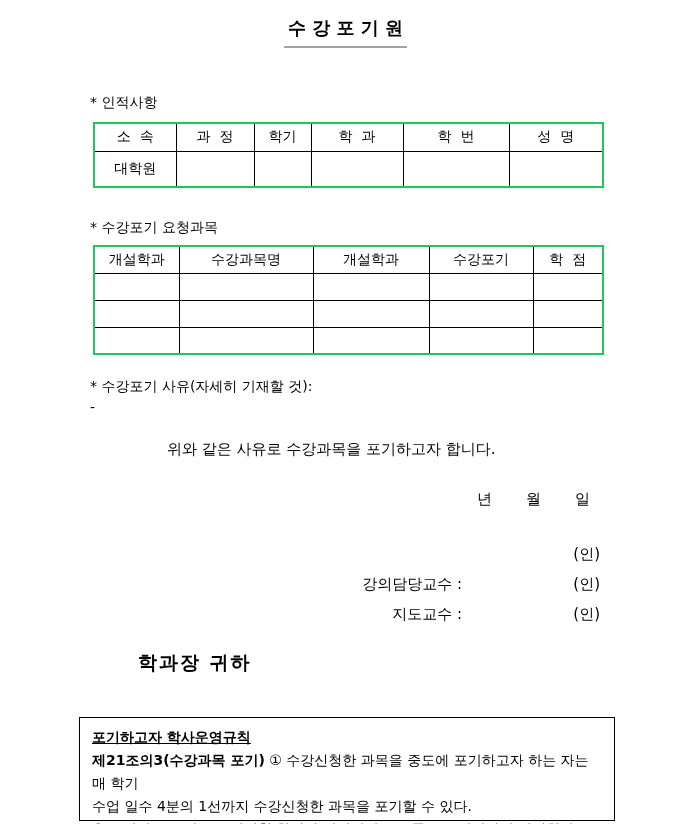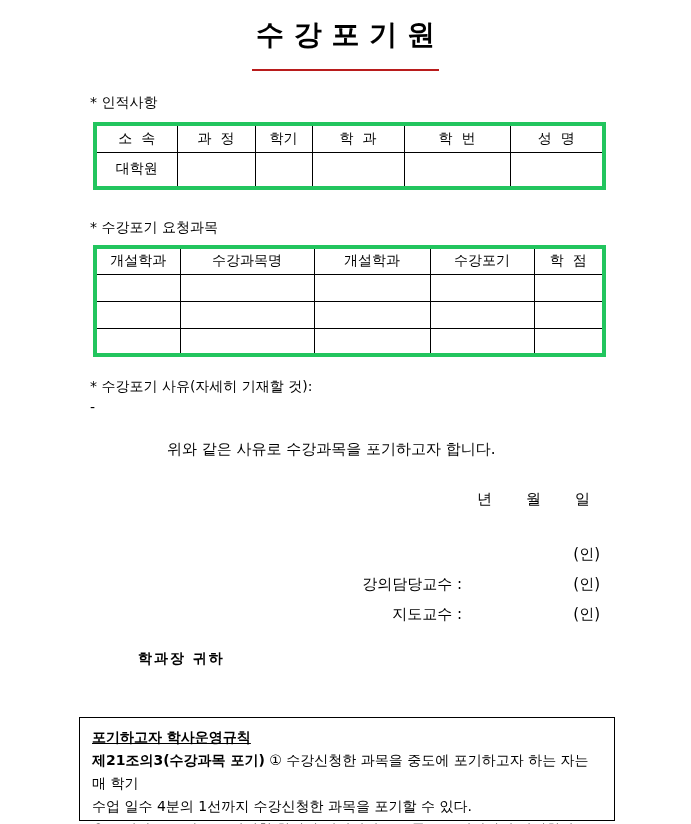--- a/index.html
+++ b/index.html
@@ -16,45 +16,45 @@
   }
   .title {
     position: absolute;
     top: 16px;
     left: 0;
     width: 100%;
     text-align: center;
   }
   .title span {
     display: inline-block;
-    font-size: 28px;
+    font-size: 18px;
     font-weight: bold;
     white-space: pre;
-    border-bottom: 2px solid #b91c1c;
-    padding: 0 4px 15px 4px;
+    border-bottom: 2px solid #a3a3a3;
+    padding: 0 4px 6px 4px;
   }
   .sec-label {
     position: absolute;
     left: 90px;
     font-size: 14px;
     white-space: pre;
     text-align: right;
   }
   .lbl-personal { top: 94px; }
   .lbl-courses  { top: 219px; }
   .lbl-reason   { top: 378px; }
   .reason-dash  { position: absolute; left: 90px; top: 399px; font-size: 14px; }
 
   table {
     position: absolute;
     left: 93px;
     border-collapse: collapse;
     table-layout: fixed;
     width: 509px;
-    border: 4px solid #22c55e;
+    border: 2px solid #22c55e;
   }
   .t-personal { top: 122px; }
   .t-courses  { top: 245px; }
   td, th {
     border: 1px solid #000;
     text-align: center;
     vertical-align: middle;
     font-weight: normal;
     font-size: 14px;
     white-space: pre;
@@ -91,21 +91,21 @@
     height: 30px;
     font-size: 15px;
   }
   .sig-label { width: 162px; text-align: right; white-space: pre; }
   .sig-seal  { margin-left: auto; text-align: right; }
 
   .addressee {
     position: absolute;
     left: 138px;
     top: 650px;
-    font-size: 14px;
+    font-size: 19px;
     font-weight: bold;
     letter-spacing: 2px;
   }
   .reg-box {
     position: absolute;
     left: 79px;
     top: 717px;
     width: 536px;
     height: 104px;
     border: 1px solid #000;

